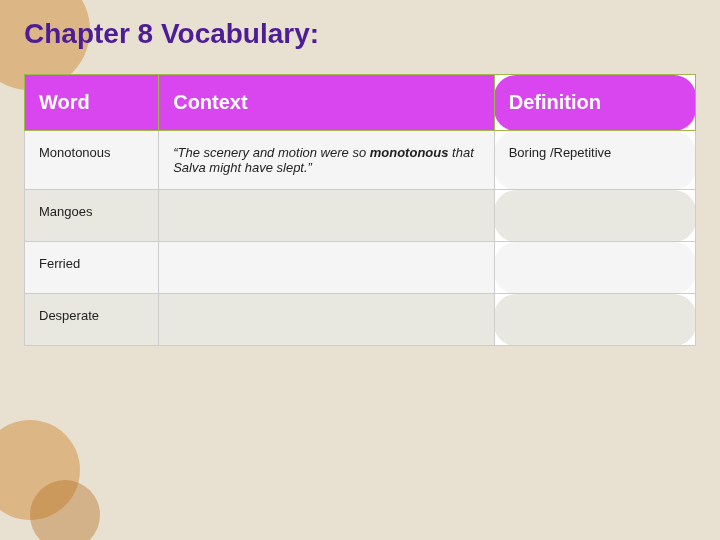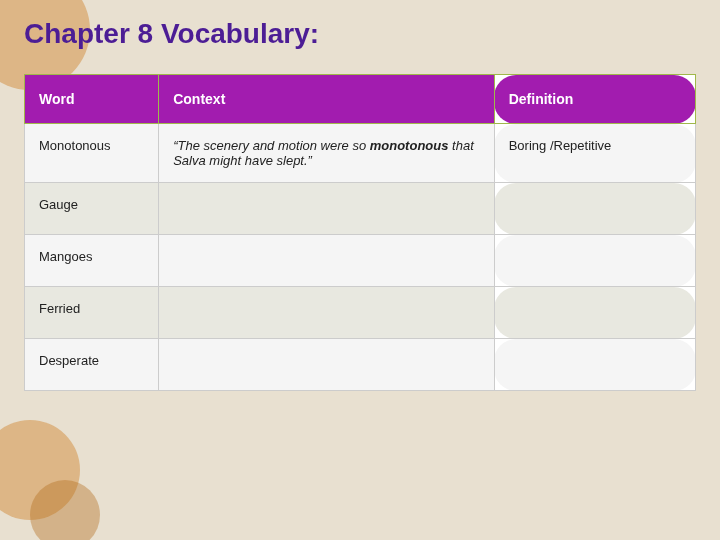--- a/index.html
+++ b/index.html
@@ -68,23 +68,23 @@
       margin-bottom: 24px;
     }
 
     .vocab-table {
       width: 100%;
       border-collapse: collapse;
       background: white;
     }
 
     .vocab-table th {
-      background: #a21caf;
+      background: #d946ef;
       color: white;
-      font-size: 14px;
+      font-size: 20px;
       font-weight: bold;
       padding: 16px 14px;
       text-align: left;
       border: 1px solid #a0b84a;
     }
 
     .vocab-table td {
       padding: 14px 14px;
       font-size: 13px;
       color: #222;
@@ -145,25 +145,20 @@
         <th class="definition-col">Definition</th>
       </tr>
     </thead>
     <tbody id="table-body">
     <tr>
           <td class="word-col">Monotonous</td>
           <td class="context-col"><span class="context-italic">“The scenery and motion were so </span><span class="context-bold context-italic">monotonous</span><span class="context-italic"> that Salva might have slept.”</span></td>
           <td class="definition-col">Boring /Repetitive</td>
         </tr>
         <tr>
-          <td class="word-col">Gauge</td>
-          <td class="context-col"></td>
-          <td class="definition-col"></td>
-        </tr>
-        <tr>
           <td class="word-col">Mangoes</td>
           <td class="context-col"></td>
           <td class="definition-col"></td>
         </tr>
         <tr>
           <td class="word-col">Ferried</td>
           <td class="context-col"></td>
           <td class="definition-col"></td>
         </tr>
         <tr>

